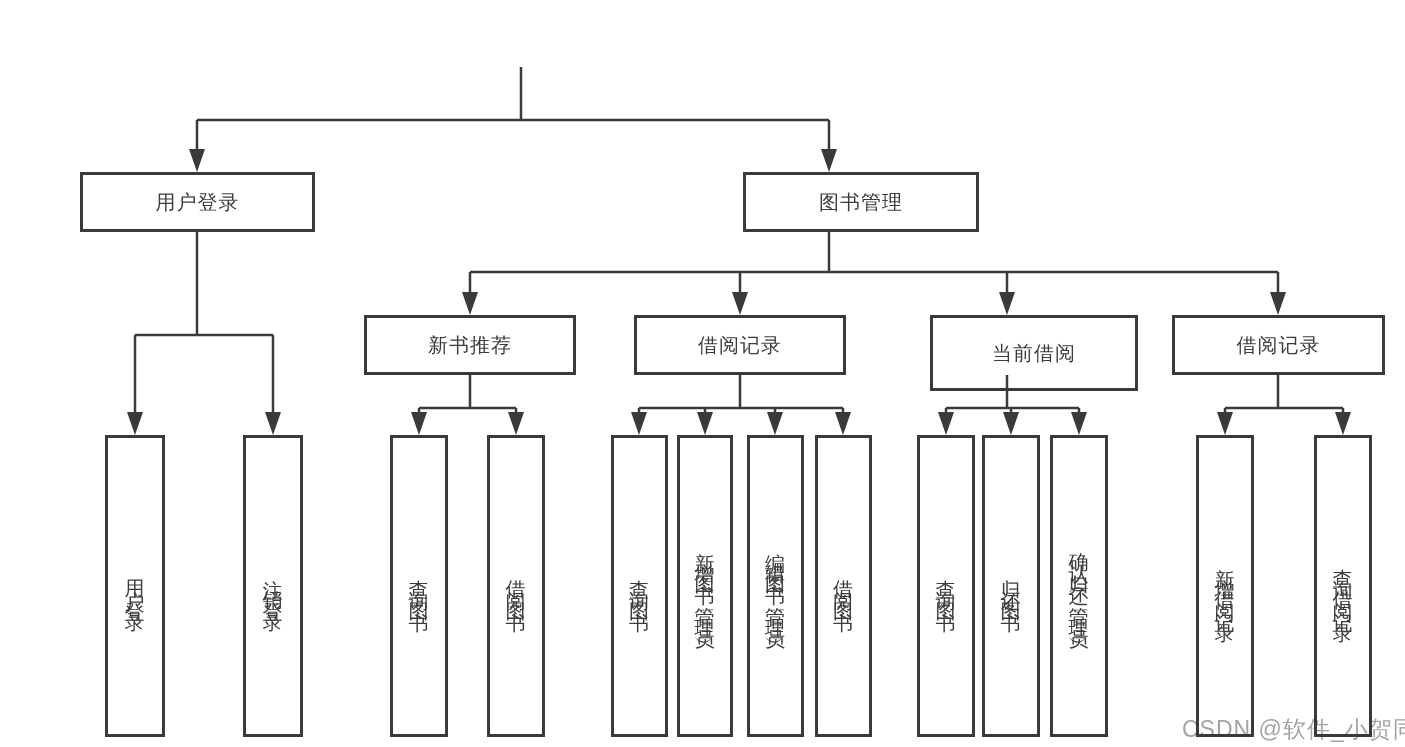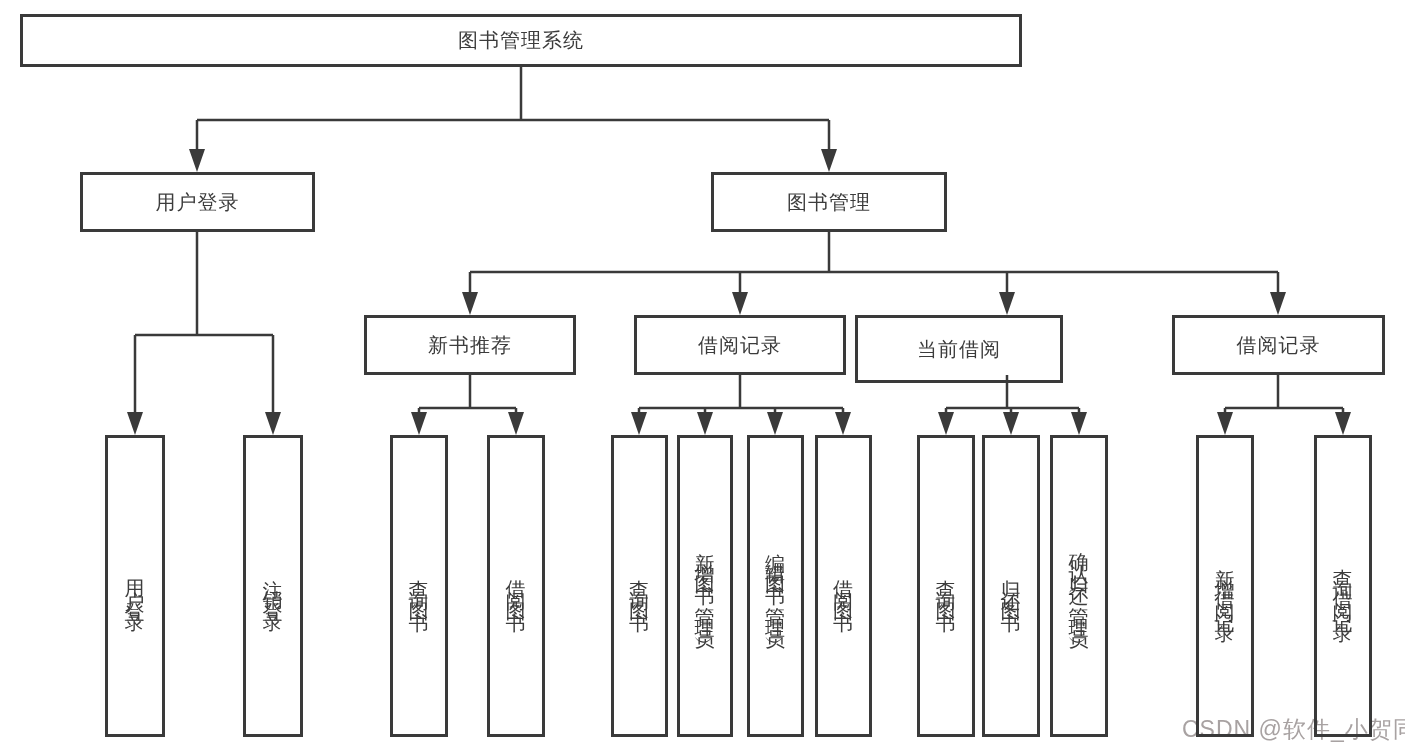--- a/index.html
+++ b/index.html
@@ -24,24 +24,24 @@
     justify-content: center;
     color: #3c3c3c;
     box-sizing: border-box;
   }
   .node-h {
     font-size: 20px;
     letter-spacing: 1px;
   }
   .node-root    { left: 20px;   top: 14px;  width: 1002px; height: 53px; }
   .node-l2-a    { left: 80px;   top: 172px; width: 235px;  height: 60px; }
-  .node-l2-b    { left: 711px;  top: 172px; width: 236px;  height: 60px; }
+  .node-l2-b    { left: 743px;  top: 172px; width: 236px;  height: 60px; }
   .node-l3-a    { left: 364px;  top: 315px; width: 212px;  height: 60px; }
   .node-l3-b    { left: 634px;  top: 315px; width: 212px;  height: 60px; }
-  .node-l3-c    { left: 855px;  top: 315px; width: 208px;  height: 68px; }
+  .node-l3-c    { left: 930px;  top: 315px; width: 208px;  height: 76px; }
   .node-l3-d    { left: 1172px; top: 315px; width: 213px;  height: 60px; text-align: center; }
   .leaf {
     position: absolute;
     top: 435px;
     height: 302px;
     border: 3px solid #3a3a3a;
     background: transparent;
     display: flex;
     align-items: center;
     justify-content: center;
@@ -149,21 +149,20 @@
 
     <g stroke="#3a3a3a" stroke-width="2.5">
       <path d="M1278 375 V408 M1225 408 H1343 M1225 408 V413 M1343 408 V413"></path>
     </g>
     <g fill="#3a3a3a" stroke="none">
       <polygon points="1217,412 1233,412 1225,435"></polygon>
       <polygon points="1335,412 1351,412 1343,435"></polygon>
     </g>
   </svg>
 
-  <div class="node node-h node-root">图书管理系统</div>
 
   <div class="node node-h node-l2-a">用户登录</div>
   <div class="node node-h node-l2-b">图书管理</div>
 
   <div class="node node-h node-l3-a">新书推荐</div>
   <div class="node node-h node-l3-b">借阅记录</div>
   <div class="node node-h node-l3-c">当前借阅</div>
   <div class="node node-h node-l3-d">借阅记录</div>
 
   <div class="leaf lf1">

